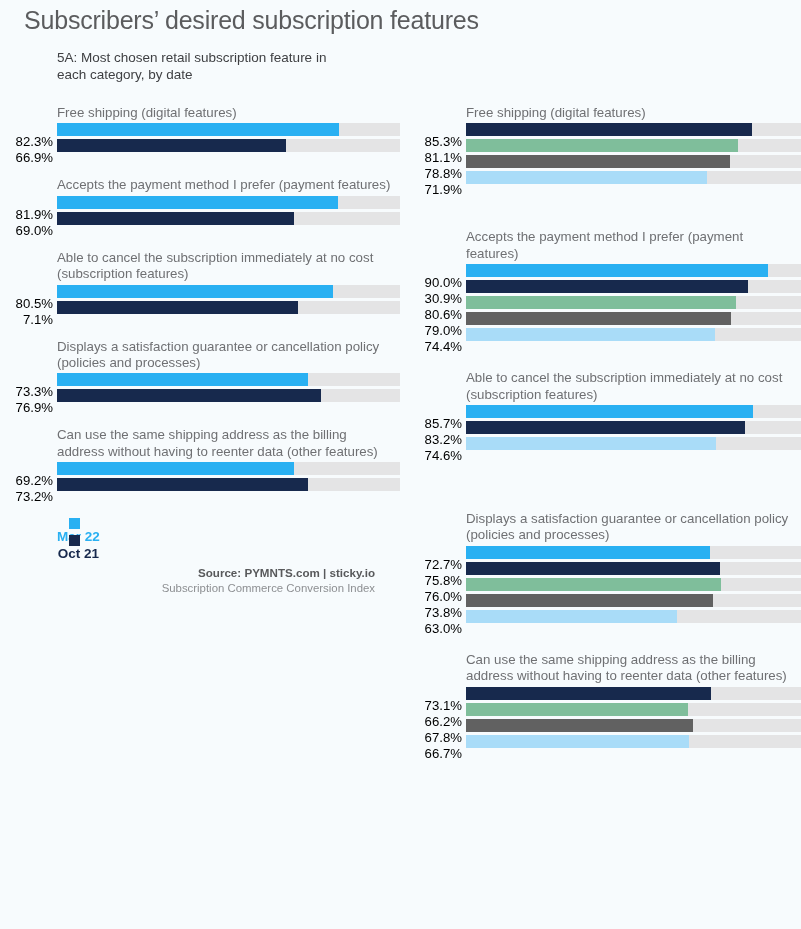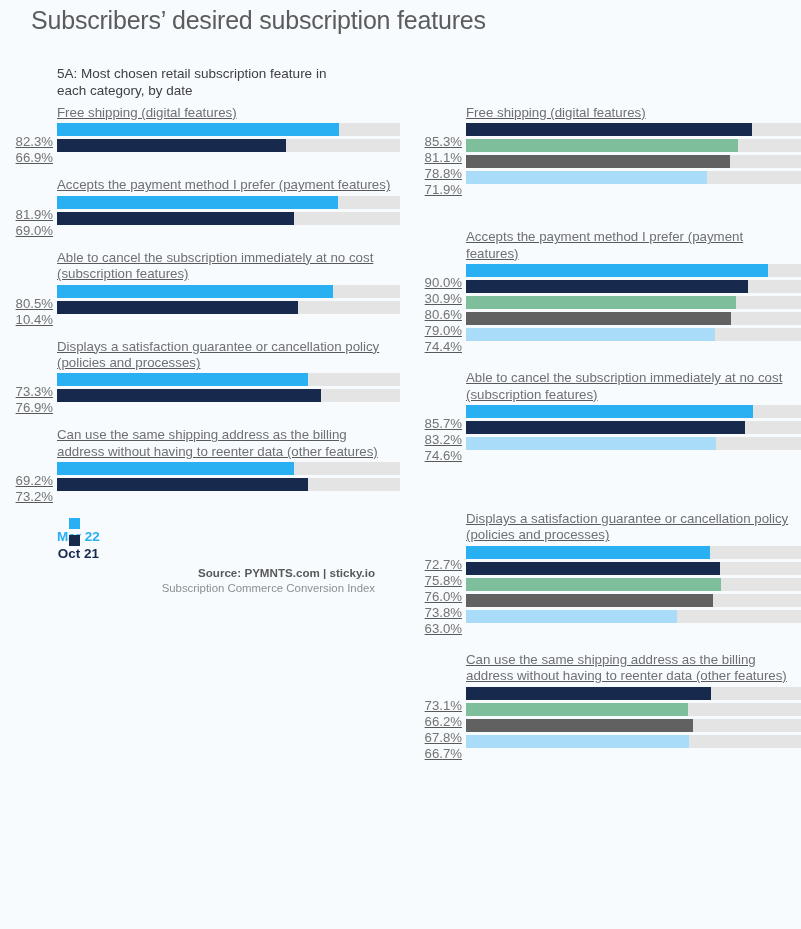--- a/index.html
+++ b/index.html
@@ -17,21 +17,21 @@
     position: relative;
   }
   .page {
     position: relative;
     width: 801px;
     height: 929px;
     background: #f7fbfd;
   }
   .main-title {
     position: absolute;
-    left: 31px;
+    left: 24px;
     top: 6px;
     font-size: 25px;
     font-weight: 400;
     color: #5b5c5e;
     letter-spacing: -0.2px;
     white-space: nowrap;
   }
   .panel {
     position: absolute;
     top: 50px;
@@ -39,43 +39,42 @@
   .panel-left  { left: 0px;   width: 400px; }
   .panel-right { left: 400px; width: 401px; }
 
   .panel-subtitle {
     position: absolute;
     top: 0px;
     font-size: 13.5px;
     line-height: 16.5px;
     color: #3f4043;
     font-weight: 400;
-    margin-top: 16px;
   }
   .panel-left .panel-subtitle  { left: 57px; width: 300px; }
 
   
-  .group { position: absolute; text-decoration: underline; }
+  .group { position: absolute; }
   .group-title {
     font-size: 13.3px;
     line-height: 16.4px;
     color: #6f7073;
     font-weight: 400;
     margin-bottom: 2px;
   }
   .rows { position: relative; }
   .row {
     display: flex;
     align-items: center;
     height: 13px;
     margin-bottom: 3px;
   }
   .row-value {
     font-size: 13.2px;
-    color: #737373;
+    color: #000000;
     text-align: right;
     line-height: 13px;
     padding-right: 4px;
     white-space: nowrap;
     flex: 0 0 auto;
     margin-top: 24px;
   }
   .track {
     position: relative;
     height: 13px;
@@ -180,21 +179,21 @@
         <div class="group" style="top: 199.8px; left: 0px; width: 400px;">
           <div class="group-title" style="margin-left: 57px; width: 335px;">Able to cancel the subscription immediately at no cost (subscription features)</div>
           <div class="rows">
             <div class="row">
               <div class="row-value">80.5%</div>
               <div class="track">
                 <div class="fill" style="width: 80.5%; background: rgb(41, 176, 242);"></div>
               </div>
             </div>
             <div class="row">
-              <div class="row-value">10.4%</div>
+              <div class="row-value">7.1%</div>
               <div class="track">
                 <div class="fill" style="width: 70.4%; background: rgb(23, 41, 77);"></div>
               </div>
             </div>
           </div>
         </div>
         <div class="group" style="top: 288.6px; left: 0px; width: 400px;">
           <div class="group-title" style="margin-left: 57px; width: 335px;">Displays a satisfaction guarantee or cancellation policy (policies and processes)</div>
           <div class="rows">
             <div class="row">

